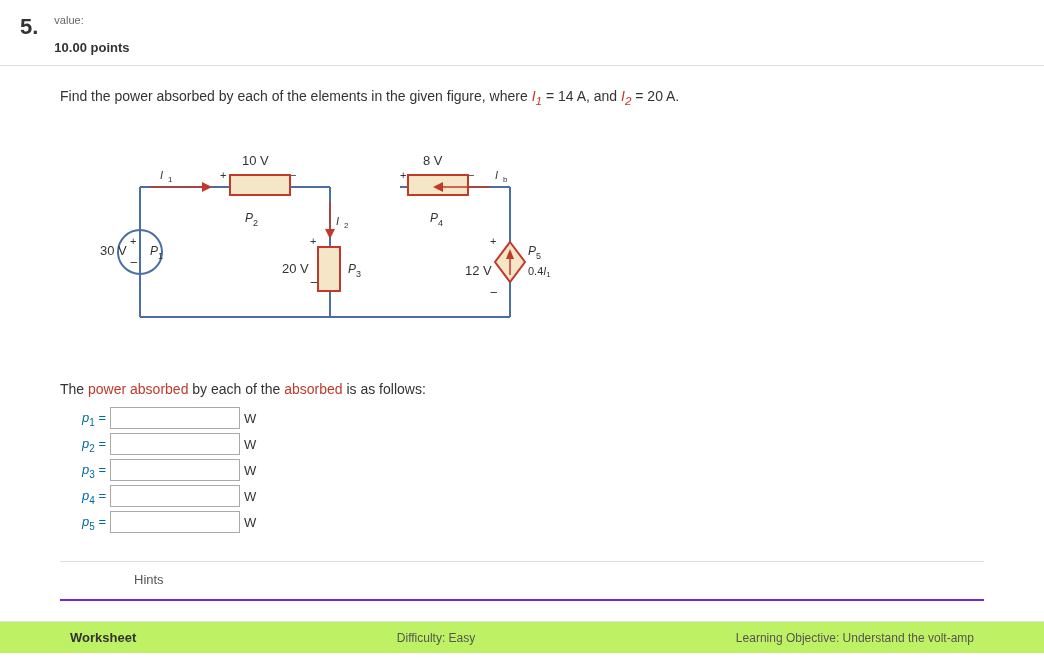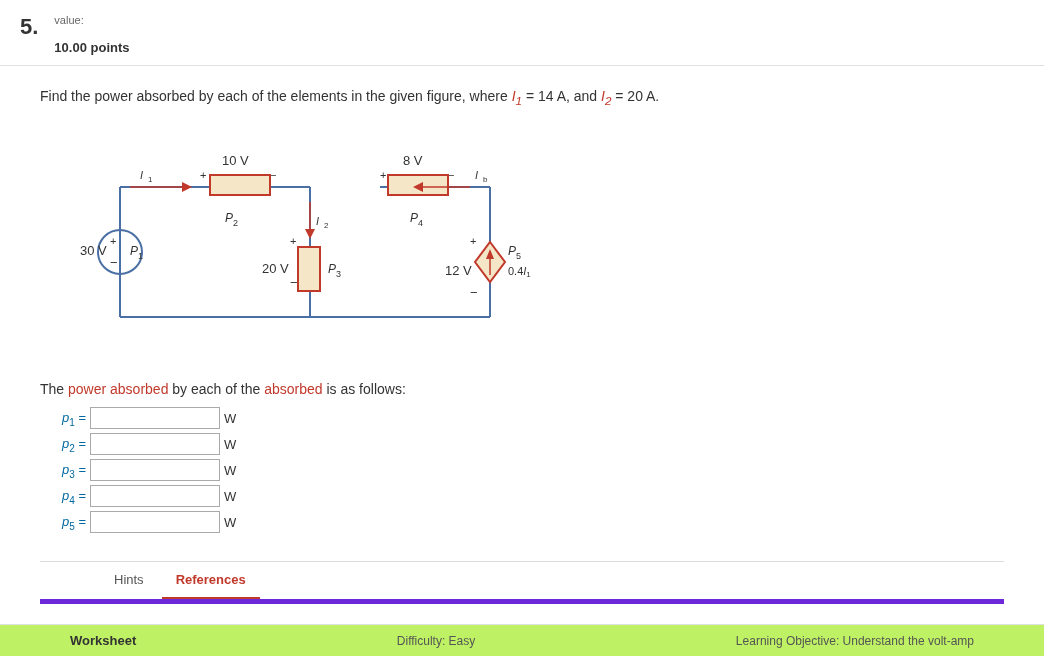--- a/index.html
+++ b/index.html
@@ -16,21 +16,21 @@
     .question-number {
       font-size: 22px;
       font-weight: bold;
       color: #333;
       margin-right: 16px;
     }
     .question-meta { display: flex; flex-direction: column; }
     .question-meta .value-label { font-size: 11px; color: #666; }
     .question-meta .points { font-size: 13px; font-weight: bold; color: #333; margin-top: 14px; }
 
-    .question-body { padding: 20px 40px; }
+    .question-body { padding: 20px 60px; }
 
     .question-text {
       font-size: 14px;
       color: #333;
       margin-bottom: 18px;
       line-height: 1.5;
     }
     .question-text .highlight { color: #c0392b; }
     .question-text .math { font-style: italic; }
 
@@ -84,21 +84,22 @@
     
     .tabs-section {
       margin-top: 28px;
       border-top: 1px solid #ddd;
       padding-top: 0;
     }
     .tabs-bar {
       display: flex;
       align-items: center;
       padding: 0 60px;
-      border-bottom: 5px solid #6d28d9;
+      border-bottom: 2px solid #6d28d9;
+      gap: 32px;
     }
     .tab {
       padding: 10px 14px;
       font-size: 13px;
       cursor: pointer;
       color: #555;
       border-bottom: 2px solid transparent;
       margin-right: 4px;
     }
     .tab.active {
@@ -263,21 +264,20 @@
       <div class="answer-row">
         <span class="answer-label"><i>p</i><sub>5</sub> =</span>
         <input class="answer-input" type="text" value="" style="">
         <span class="answer-unit">W</span>
       </div>
     </div>
 
     <div class="tabs-section">
       <div class="tabs-bar">
         <div class="tab">Hints</div>
-        <div class="tab active">References</div>
       </div>
     </div>
   </div>
 
   <div class="footer-bar">
     <span class="footer-item bold">Worksheet</span>
     <span class="footer-difficulty">Difficulty: Easy</span>
     <span class="footer-objective">Learning Objective: Understand the volt-amp</span>
   </div>
 </div>

